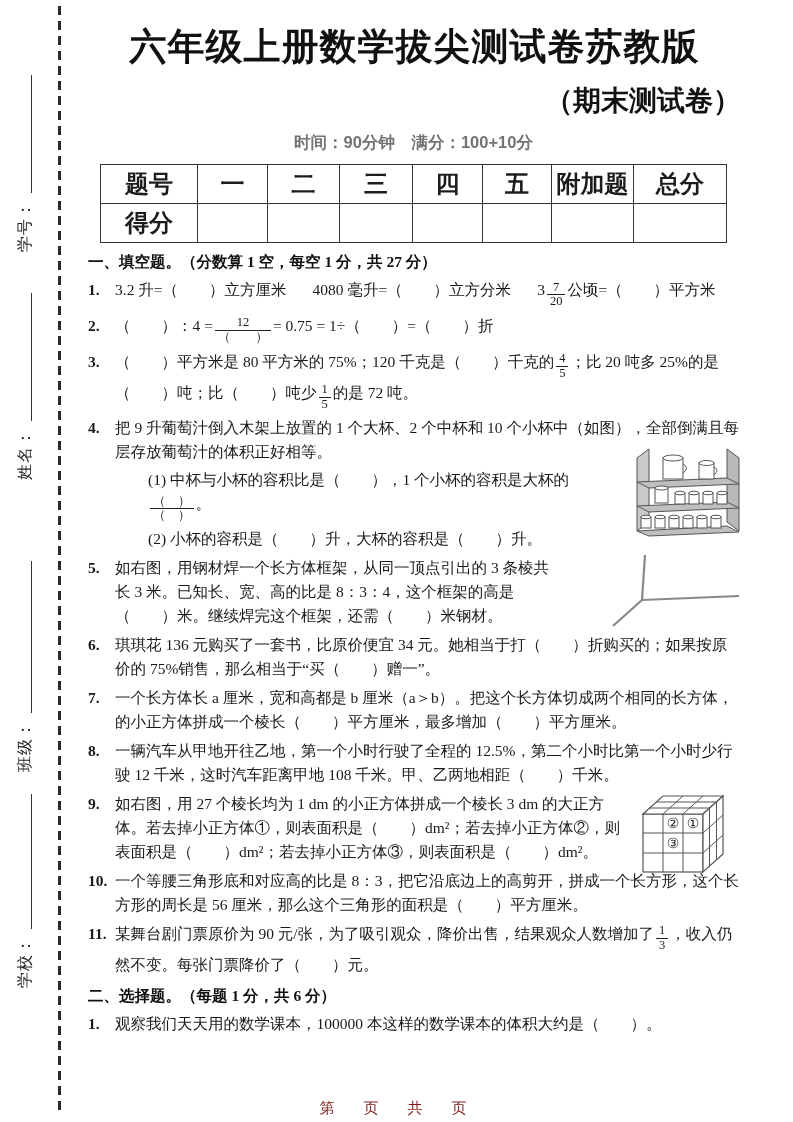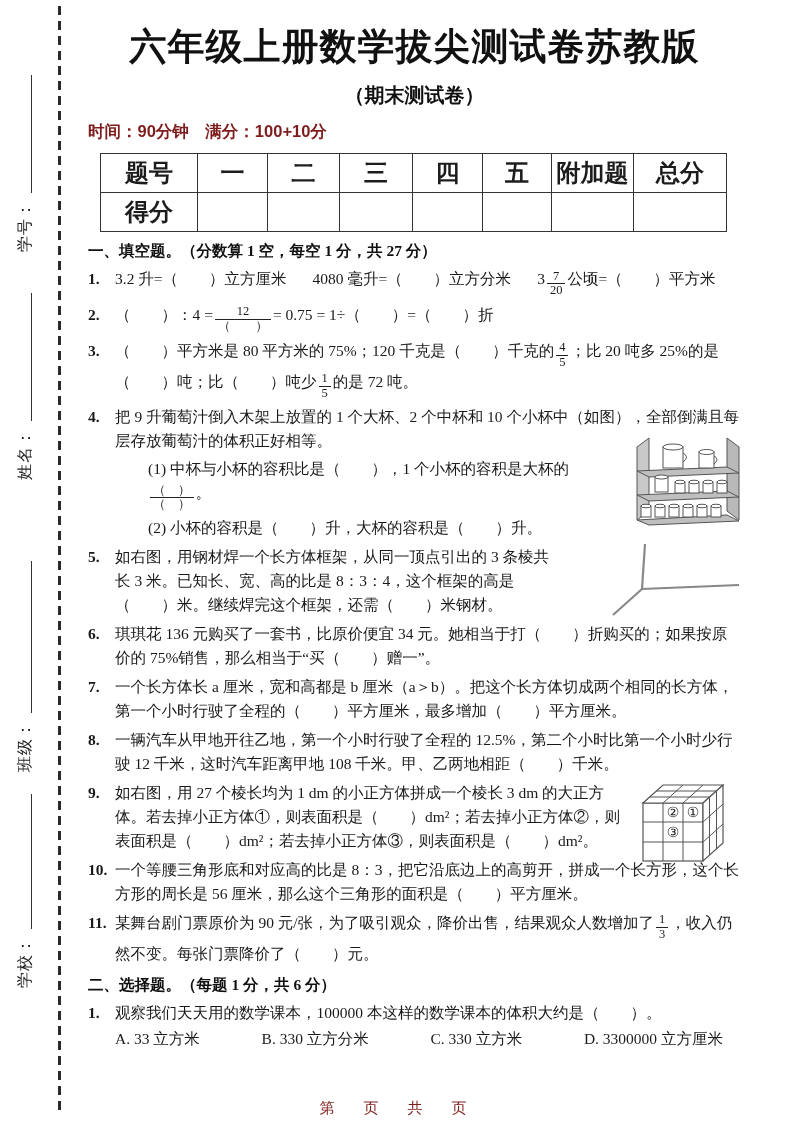--- a/index.html
+++ b/index.html
@@ -16,24 +16,24 @@
   .side-field{
     position:absolute;left:15px;transform:rotate(-90deg);transform-origin:0 0;
     white-space:nowrap;font-size:16px;color:#222;letter-spacing:1px;
   }
   .side-uline{display:inline-block;border-bottom:1.6px solid #333;vertical-align:-2px;margin-left:8px;}
   .ul-118{width:118px;} .ul-128{width:128px;} .ul-152{width:152px;} .ul-135{width:135px;}
   
   .main{position:absolute;left:88px;top:0;width:653px;}
   h1.title{margin:24px 0 12px;text-align:center;font-size:37px;line-height:1.25;font-weight:700;
     font-family:"Liberation Sans","DejaVu Sans",sans-serif;letter-spacing:1px;color:#111;}
-  h2.subtitle{margin:4px 0 0;text-align:center;font-size:20px;font-weight:700;
+  h2.subtitle{margin:4px 0 0;text-align:right;font-size:28px;font-weight:700;
     font-family:"Liberation Sans","DejaVu Sans",sans-serif;color:#111;}
-  .meta{margin-top:12px;text-align:left;font-size:16.5px;font-weight:600;
-    font-family:"Liberation Sans","DejaVu Sans",sans-serif;color:#7f1d1d;padding-right:2px;}
+  .meta{margin-top:12px;text-align:center;font-size:16.5px;font-weight:600;
+    font-family:"Liberation Sans","DejaVu Sans",sans-serif;color:#737373;padding-right:2px;}
   
   table.score{border-collapse:collapse;margin:10px 0 0 12px;table-layout:fixed;}
   table.score th,table.score td{border:1.6px solid #333;height:38px;text-align:center;
     font-size:24px;font-weight:600;font-family:"Liberation Serif","DejaVu Serif",serif;padding:0;}
   .cw0{width:96px;}.cw1{width:69px;}.cw2{width:71px;}.cw3{width:72px;}.cw4{width:69px;}
   .cw5{width:68px;}.cw6{width:81px;}.cw7{width:92px;}
   
   .sec-head{margin-top:9px;font-size:15.5px;font-weight:700;color:#111;}
   .q{position:relative;margin-top:5px;padding-left:27px;font-size:15.5px;line-height:24px;color:#191919;}
   .qno{float:left;margin-left:-27px;font-weight:700;}
@@ -181,21 +181,21 @@
     </svg>
   </div>
 
   <div class="q">
     <b class="qno">6.</b>
     <span>琪琪花 136 元购买了一套书，比原价便宜 34 元。她相当于打（　　）折购买的；如果按原价的 75%销售，那么相当于“买（　　）赠一”。</span>
   </div>
 
   <div class="q">
     <b class="qno">7.</b>
-    <span>一个长方体长 a 厘米，宽和高都是 b 厘米（a＞b）。把这个长方体切成两个相同的长方体，第一个小时行驶了全程的（　　）平方厘米，最多增加（　　）平方厘米。</span>
+    <span>一个长方体长 a 厘米，宽和高都是 b 厘米（a＞b）。把这个长方体切成两个相同的长方体，的小正方体拼成一个棱长（　　）平方厘米，最多增加（　　）平方厘米。</span>
   </div>
 
   <div class="q">
     <b class="qno">8.</b>
     <span>一辆汽车从甲地开往乙地，第一个小时行驶了全程的 12.5%，第二个小时比第一个小时少行驶 12 千米，这时汽车距离甲地 108 千米。甲、乙两地相距（　　）千米。</span>
   </div>
 
   <div class="q pr-fig">
     <b class="qno">9.</b>
     <span>如右图，用 27 个棱长均为 1 dm 的小正方体拼成一个棱长 3 dm 的大正方体。若去掉小正方体①，则表面积是（　　）dm²；若去掉小正方体②，则表面积是（　　）dm²；若去掉小正方体③，则表面积是（　　）dm²。</span>
@@ -234,22 +234,16 @@
     <b class="qno">11.</b>
     <span>某舞台剧门票原价为 90 元/张，为了吸引观众，降价出售，结果观众人数增加了</span><span class="frac"><span class="fn">1</span><span class="fd">3</span></span><span>，收入仍然不变。每张门票降价了（　　）元。</span>
   </div>
 
   <div class="sec-head">二、选择题。（每题 1 分，共 6 分）</div>
 
   <div class="q">
     <b class="qno">1.</b>
     <span>观察我们天天用的数学课本，100000 本这样的数学课本的体积大约是（　　）。</span>
   </div>
-  <div class="options">
-    <span>A. 33 立方米</span>
-    <span>B. 330 立方分米</span>
-    <span>C. 330 立方米</span>
-    <span>D. 3300000 立方厘米</span>
-  </div>
 
 </div>
 
 <div class="footer">第　页　共　页</div>
 
 </body></html>

